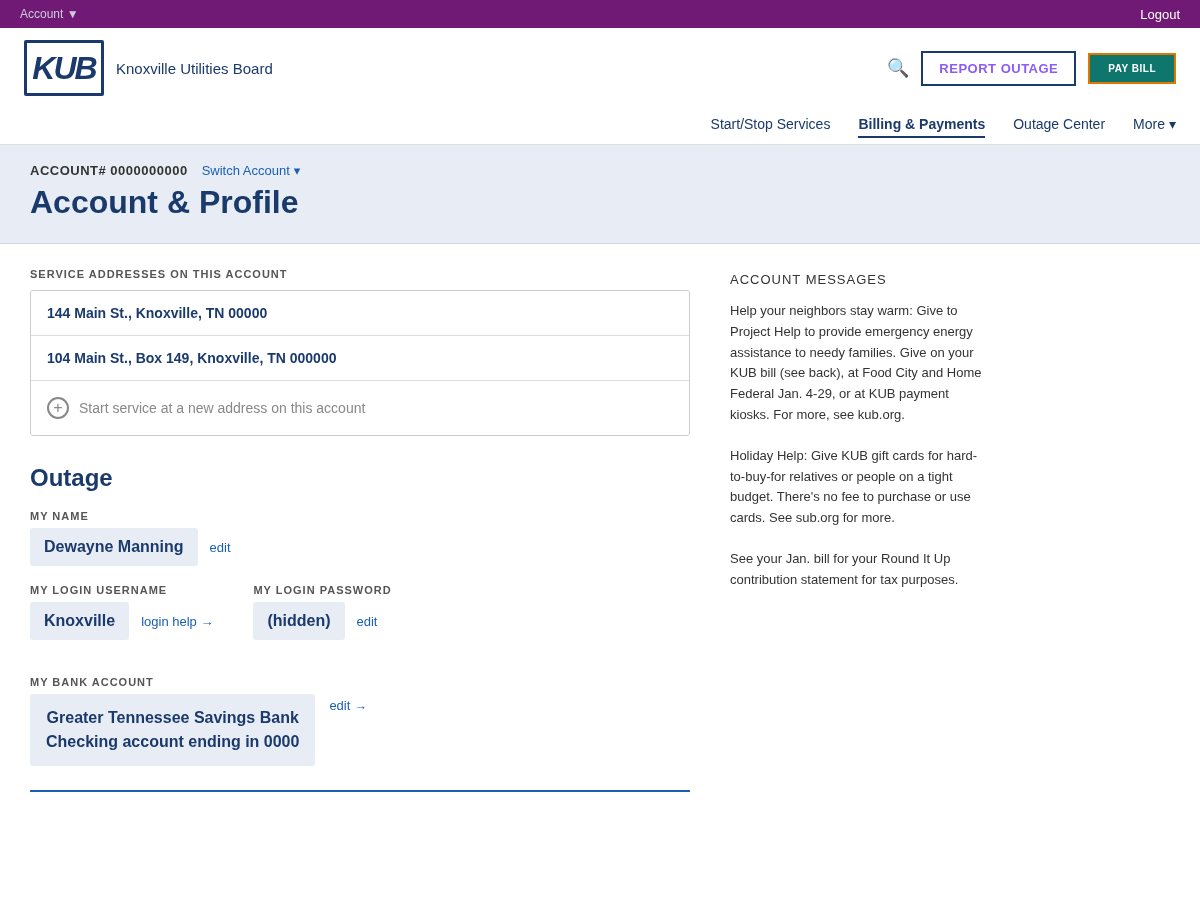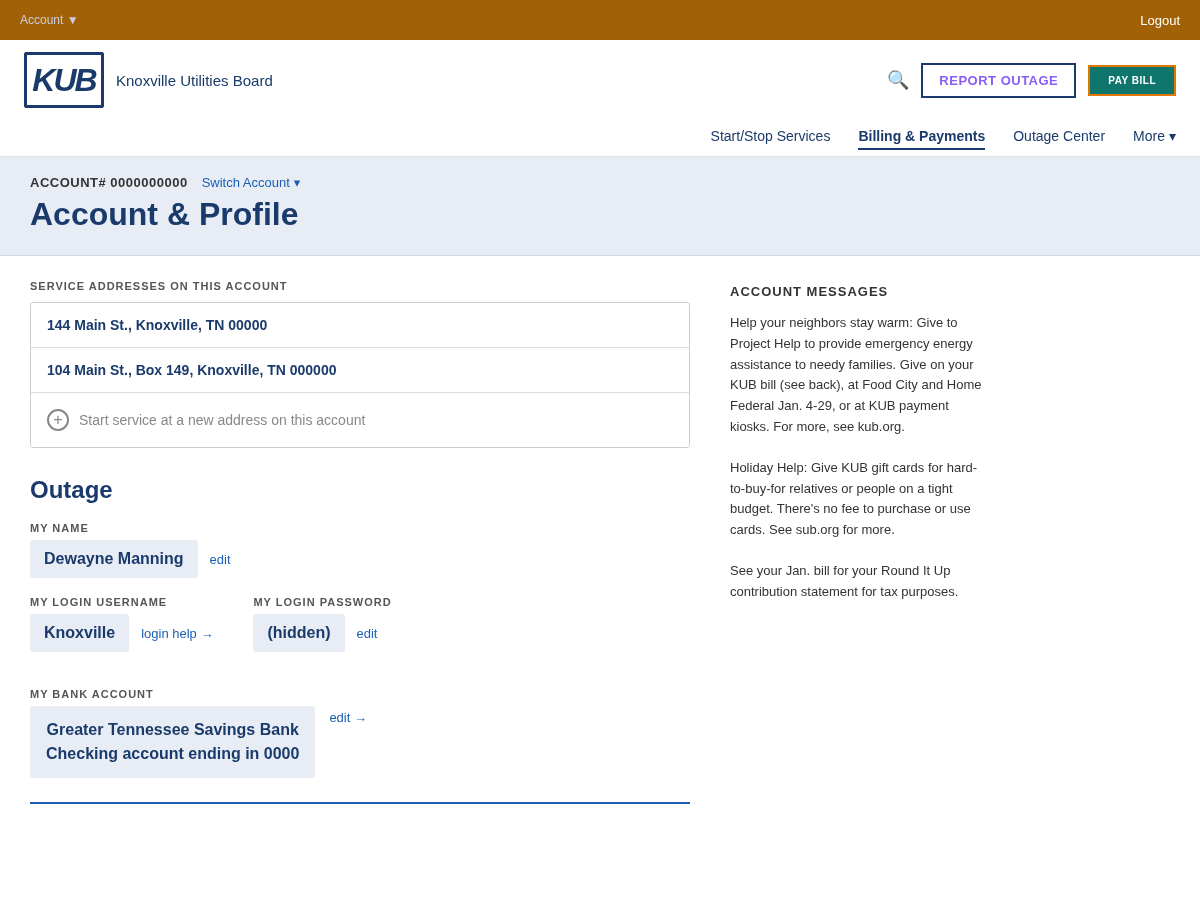--- a/index.html
+++ b/index.html
@@ -1,21 +1,21 @@
 <!DOCTYPE html>
 <html><head>
   <meta charset="utf-8">
   <style>
     * { box-sizing: border-box; margin: 0; padding: 0; }
     body { font-family: Arial, sans-serif; background: #fff; color: #333; font-size: 14px; }
 
     
     .top-bar {
-      background: #a16207;
-      height: 40px;
+      background: #701a75;
+      height: 28px;
       display: flex;
       align-items: center;
       justify-content: space-between;
       padding: 0 20px;
     }
     .top-bar-account {
       display: flex;
       align-items: center;
       gap: 6px;
       color: #aab;
@@ -316,21 +316,21 @@
     }
     .contact-info-title {
       font-size: 24px;
       font-weight: bold;
       color: #1a3a6b;
     }
 
     
     .account-messages-title {
       font-size: 13px;
-      font-weight: bold;
+      font-weight: normal;
       color: #333;
       letter-spacing: 1px;
       text-transform: uppercase;
       margin-bottom: 14px;
     }
     .message-text {
       font-size: 13px;
       color: #333;
       line-height: 1.6;
       margin-bottom: 20px;

